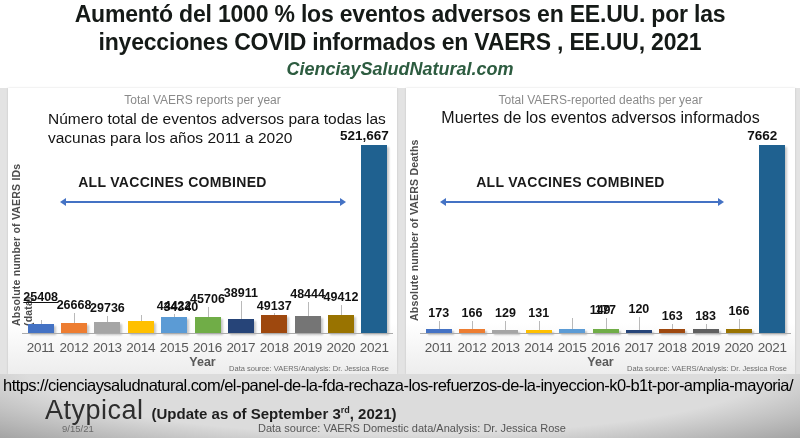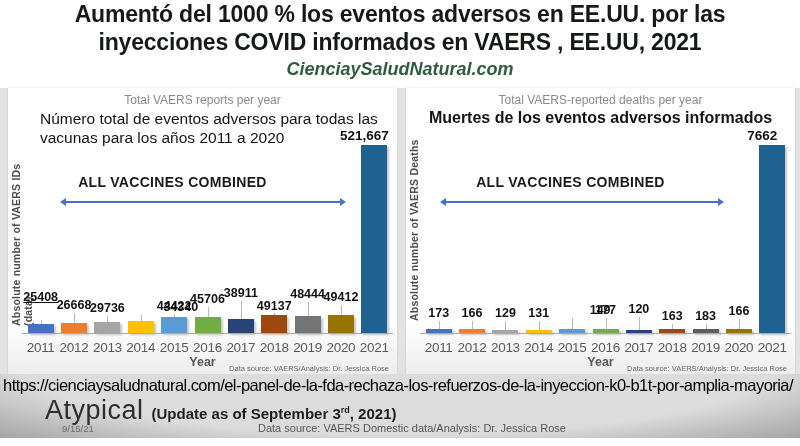--- a/index.html
+++ b/index.html
@@ -16,24 +16,24 @@
   .charts-row{
     height:286px;background:#e3e3e3;display:flex;gap:9px;
     padding:0 5px 0 8px;box-sizing:border-box;
   }
   .panel{
     position:relative;flex:1;background:linear-gradient(#ffffff 82%,#ededed 100%);
     box-shadow:0 0 2px rgba(0,0,0,.15);
   }
   .chart-title{margin-top:5px;text-align:center;font-size:12px;color:#8a8a8a;}
   .chart-left .chart-subtitle{
-    margin:2px 8px 0 32px;font-size:15.5px;color:#141414;line-height:1.25;text-align:left;
+    margin:2px 8px 0 40px;font-size:15.5px;color:#141414;line-height:1.25;text-align:left;
   }
   .chart-right .chart-subtitle{
-    margin:2px 10px 0 10px;font-size:16px;color:#141414;text-align:center;font-weight:bold;
+    margin:2px 10px 0 10px;font-size:16px;color:#141414;text-align:center;
   }
   .ylabel{
     position:absolute;left:2px;top:46px;bottom:48px;
     writing-mode:vertical-rl;transform:rotate(180deg);
     display:flex;align-items:center;justify-content:center;
     font-size:10.5px;font-weight:bold;color:#4d4d4d;letter-spacing:.2px;
   }
   .annotation{
     position:absolute;top:86px;left:0;right:60px;text-align:center;
     font-size:14px;font-weight:bold;color:#1a1a1a;letter-spacing:.3px;

